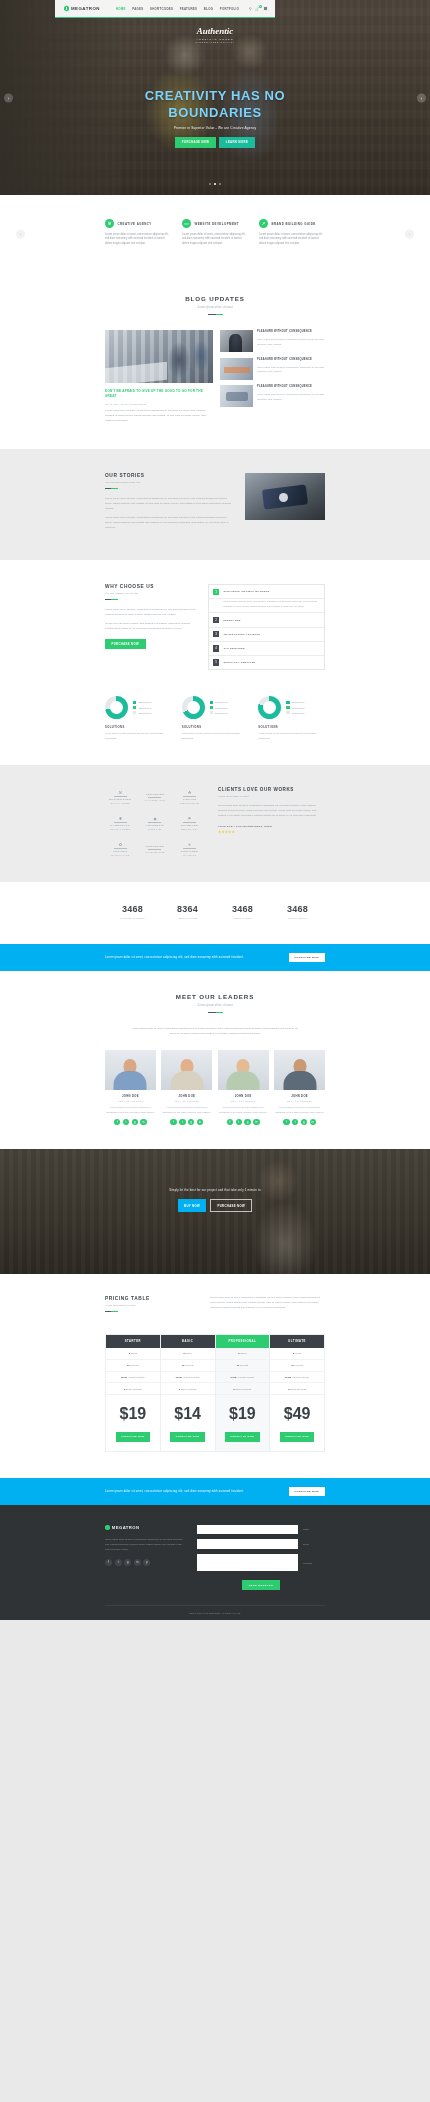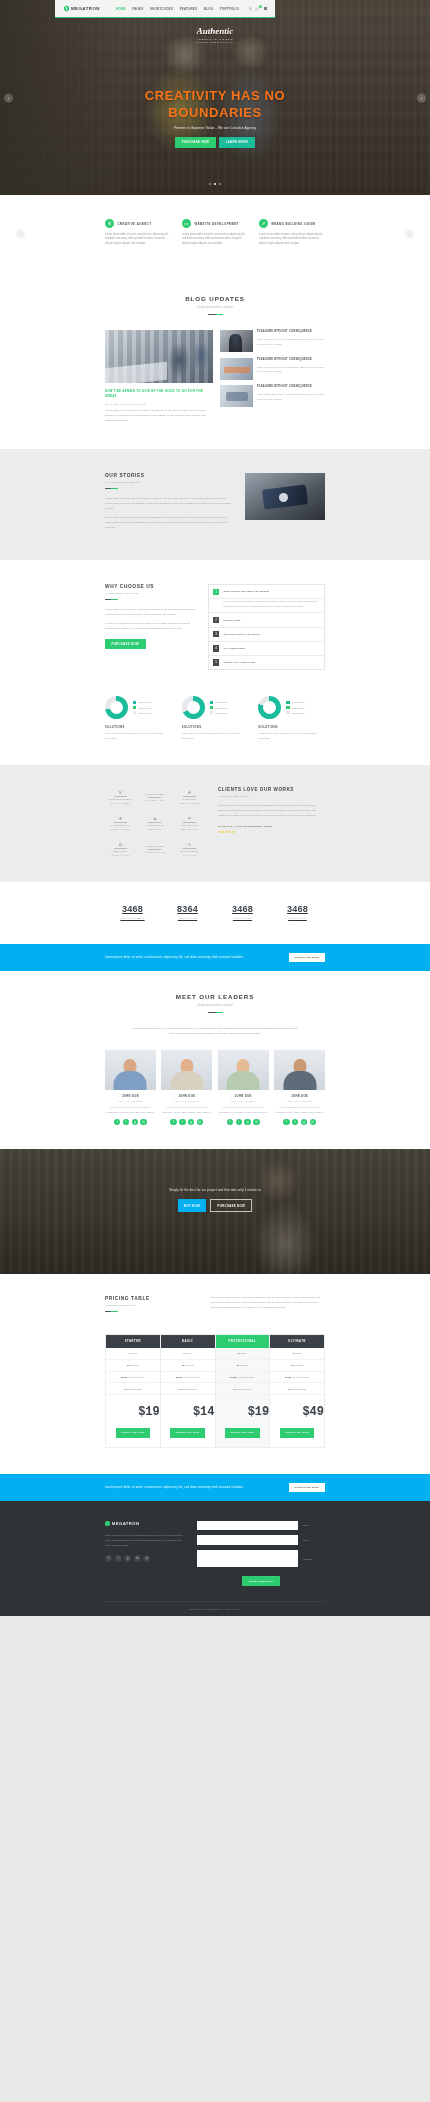--- a/index.html
+++ b/index.html
@@ -73,21 +73,21 @@
   .hero-badge {
     position:absolute; left:50%; top:26px; transform:translateX(-50%);
     text-align:center; color:#fff; z-index:4;
   }
   .hero-badge .sc { font-family:"Liberation Serif", serif; font-style:italic; font-size:9px; font-weight:bold; text-shadow:0 .5px 1px rgba(0,0,0,.4); }
   .hero-badge .sub { font-size:2.2px; letter-spacing:1.2px; margin-top:1.6px; opacity:.9; }
   .hero-badge .sub2 { font-size:1.9px; letter-spacing:.9px; margin-top:1px; opacity:.8; }
 
   .hero-copy { position:absolute; left:0; right:0; top:88px; text-align:center; z-index:5; }
   .hero-h1 {
-    color:#f97316; font-size:13px; font-weight:bold; letter-spacing:.6px;
+    color:#7dd3fc; font-size:13px; font-weight:bold; letter-spacing:.6px;
     line-height:1.28; text-shadow:0 1px 2px rgba(0,0,0,.35);
   }
   .hero-p { color:rgba(255,255,255,.93); font-size:3.2px; margin-top:5px; letter-spacing:.18px; }
   .hero-btns { margin-top:7px; display:flex; gap:3.5px; justify-content:center; }
   .btn {
     display:inline-block; font-size:2.8px; font-weight:bold; letter-spacing:.35px;
     padding:3.2px 6.5px; color:#fff; border:none; cursor:pointer;
   }
   .btn-green { background:#2ecc71; }
   .btn-teal  { background:#1abc9c; }
@@ -214,21 +214,21 @@
   .cl-r { flex:1; }
   .cl-r h3 { font-size:4.6px; font-weight:bold; letter-spacing:.55px; color:#3e454b; }
   .cl-r .sub { font-family:"Liberation Serif",serif; font-style:italic; font-size:2.8px; color:#a7adb3; margin-top:2.5px; }
   .cl-r p { font-size:2.45px; line-height:2; color:#9aa0a6; margin-top:6px; }
   .cl-auth { font-size:2.4px; font-weight:bold; color:#5d6369; margin-top:6px; letter-spacing:.3px; }
   .stars { color:#f1c40f; font-size:3.4px; letter-spacing:.4px; margin-top:2.5px; }
 
   
   .counters { background:#fff; padding:22px 0 24px; }
   .cnt-row { display:flex; }
-  .cnt { flex:1; text-align:center;text-decoration:underline; }
+  .cnt { flex:1; text-align:center; }
   .cnt .n { font-size:9px; font-weight:bold; color:#3e454b; letter-spacing:.2px; }
   .cnt .l { font-size:2.5px; color:#a3a9af; margin-top:3px; letter-spacing:.3px; }
 
   
   .cta { background:#00b0f0; padding:9px 0; }
   .cta-in { display:flex; align-items:center; justify-content:space-between; }
   .cta-t { font-size:2.7px; color:#fff; letter-spacing:.2px; }
   .cta-b { background:#fff; color:#3a4046; font-size:2.5px; font-weight:bold; padding:3px 6px; letter-spacing:.3px; border:none; cursor:pointer; }
 
   
@@ -272,21 +272,21 @@
   .pr-hl .sub { font-family:"Liberation Serif",serif; font-style:italic; font-size:2.8px; color:#a7adb3; margin-top:2.5px; }
   .pr-hr { flex:1; font-size:2.45px; line-height:2; color:#9aa0a6; }
   .pr-grid { display:flex; margin-top:15px; }
   .pc { flex:1; border:.6px solid #eceeef; border-left:none; background:#fff; }
   .pc:first-child { border-left:.6px solid #eceeef; }
   .pc-h { background:#3b4146; color:#fff; text-align:center; font-size:2.7px; font-weight:bold; letter-spacing:.55px; padding:5px 0; }
   .pc.feat2 .pc-h { background:#2ecc71; }
   .pc.feat2 { background:#f7f8f9; }
   .pc-f { text-align:center; font-size:2.35px; color:#8f959b; padding:4.4px 2px; border-bottom:.6px solid #f0f2f3; }
   .pc-f b { color:#4f555b; }
-  .pc-p { text-align:right; font-size:12px; font-weight:bold; color:#3b4146; padding:10px 0 9px;font-family:Liberation Mono, monospace; }
+  .pc-p { text-align:center; font-size:16px; font-weight:bold; color:#3b4146; padding:10px 0 9px; }
   .pc-b { text-align:center; padding:0 4px 9px; }
   .pc-b button { background:#2ecc71; color:#fff; border:none; font-size:2.4px; font-weight:bold; letter-spacing:.3px; padding:3.2px 5.5px; cursor:pointer; }
 
   
   .footer { background:#2f3336; padding:20px 0 0; }
   .ft-row { display:flex; gap:10px; align-items:flex-start; }
   .ft-l { width:82px; }
   .ft-logo { display:flex; align-items:center; gap:1.8px; }
   .ft-logo .m { width:5px; height:5.8px; background:#2ecc71; clip-path:polygon(50% 0,100% 25%,100% 75%,50% 100%,0 75%,0 25%); }
   .ft-logo .t { font-size:4.2px; font-weight:bold; letter-spacing:.45px; color:#e6e9eb; }

